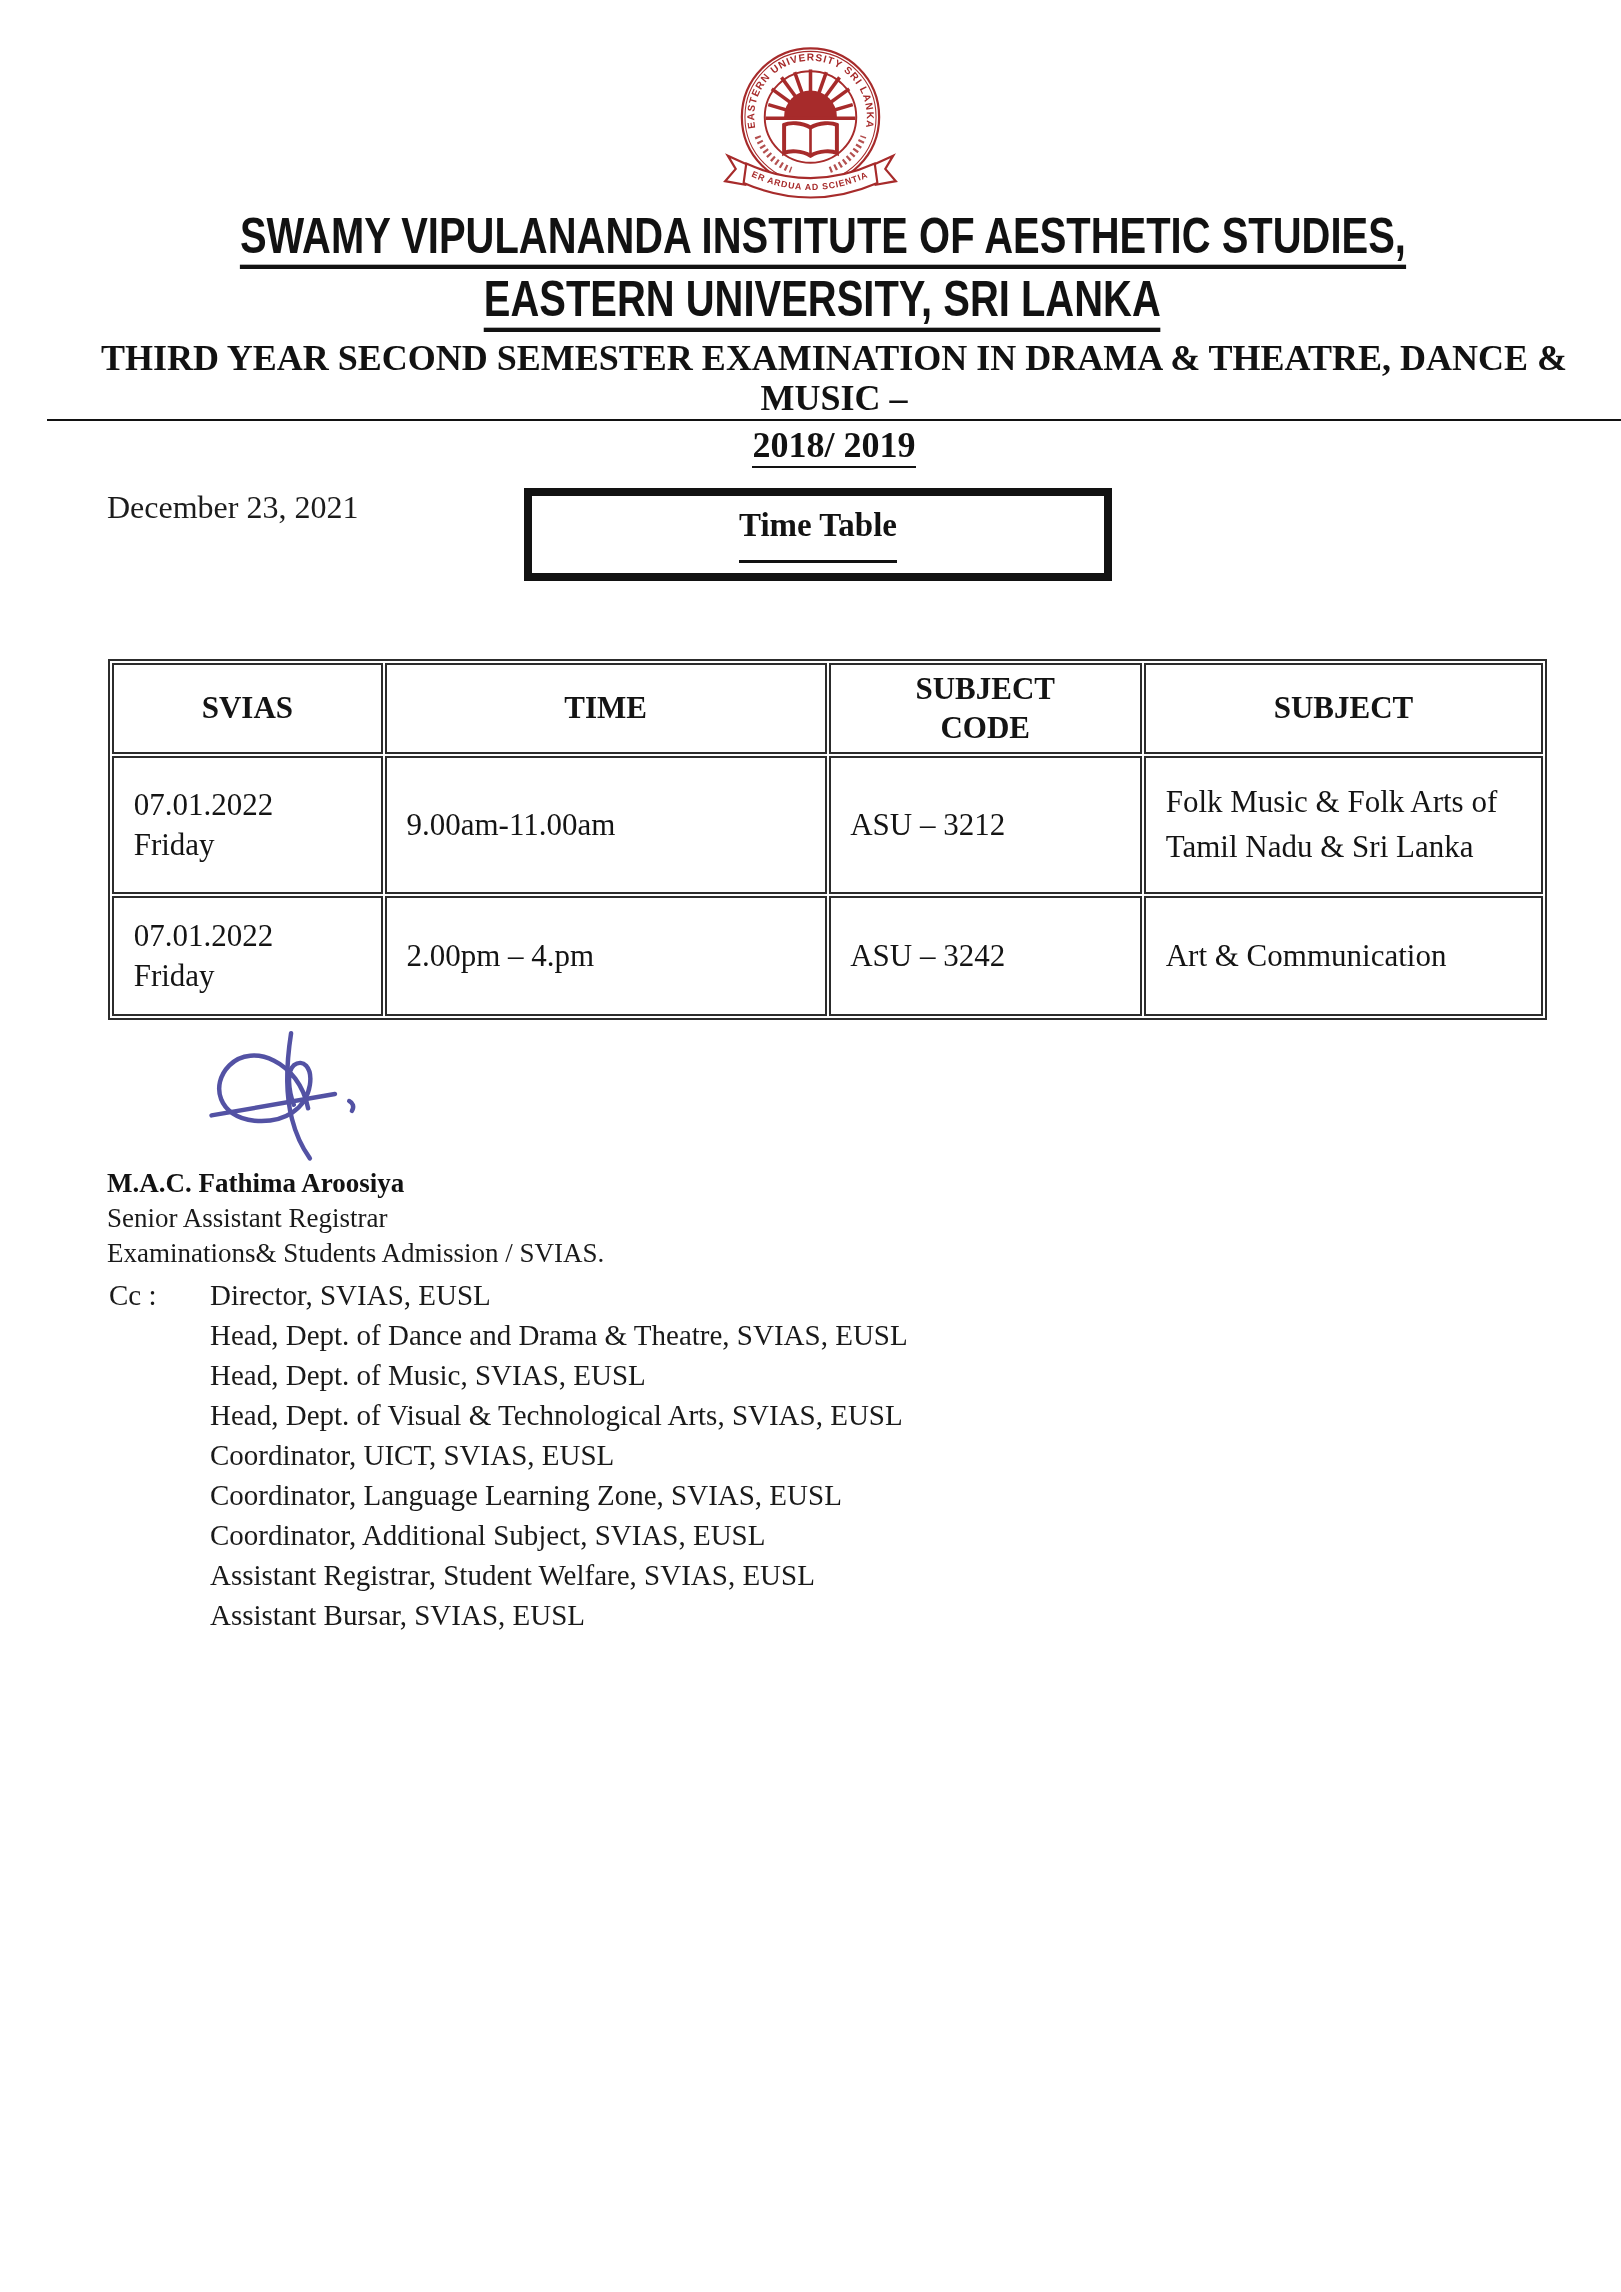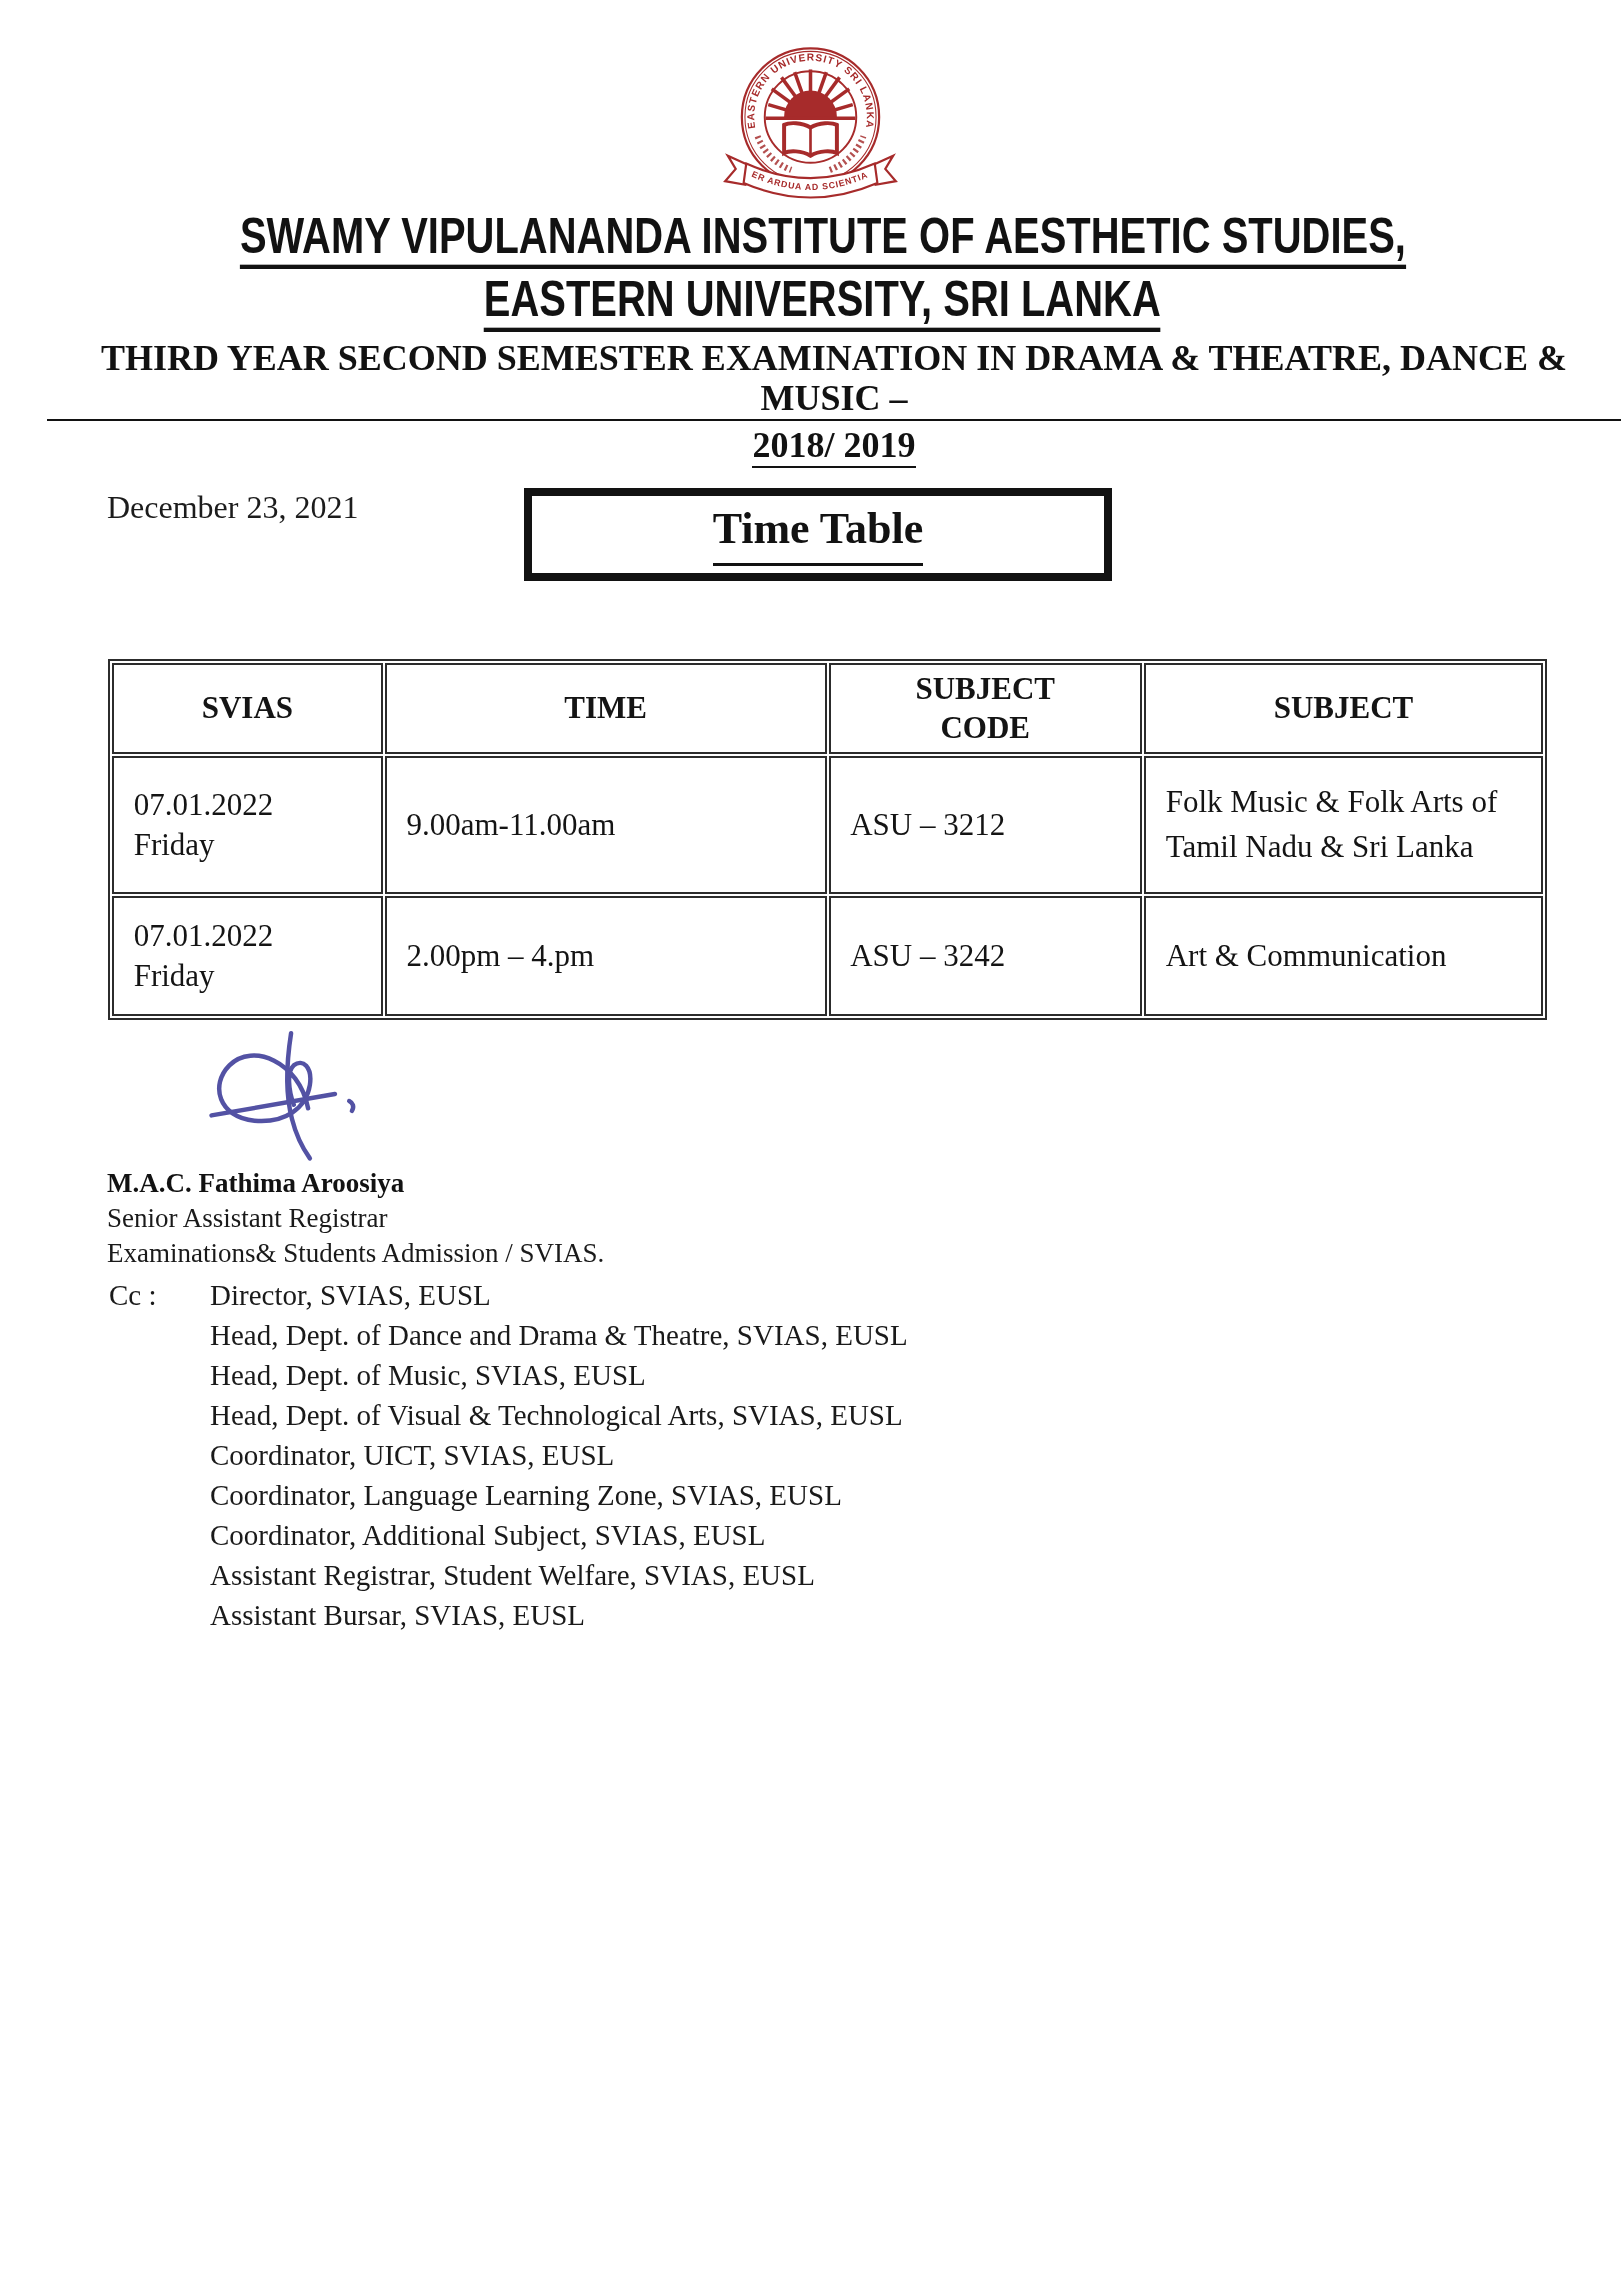--- a/index.html
+++ b/index.html
@@ -31,22 +31,22 @@
   }
   .exam-line .narrow { transform:scale(0.88,1); transform-origin:center bottom; }
 
   
   .issue-date { position:absolute; left:107px; top:489px; font-size:32px; color:#1c1c1c; }
   .tt-box {
     position:absolute; left:524px; top:488px; width:588px; height:93px;
     border:8px solid #121212; display:flex; align-items:center; justify-content:center;
   }
   .tt-box .tt-label {
-    font-size:44px; font-weight:700; color:#121212;
-    border-bottom:3.6px solid #121212; padding-bottom:9px;
+    font-size:33px; font-weight:700; color:#121212;
+    border-bottom:3.6px solid #121212; padding-bottom:16px;
   }
 
   
   .tt-table {
     position:absolute; left:108px; top:659px; width:1439px;
     border-collapse:separate; border-spacing:2.7px;
     border:2.7px solid #2c2c2c; table-layout:fixed;
   }
   .tt-table th, .tt-table td {
     border:2.7px solid #2c2c2c; background:#ffffff; vertical-align:middle;

